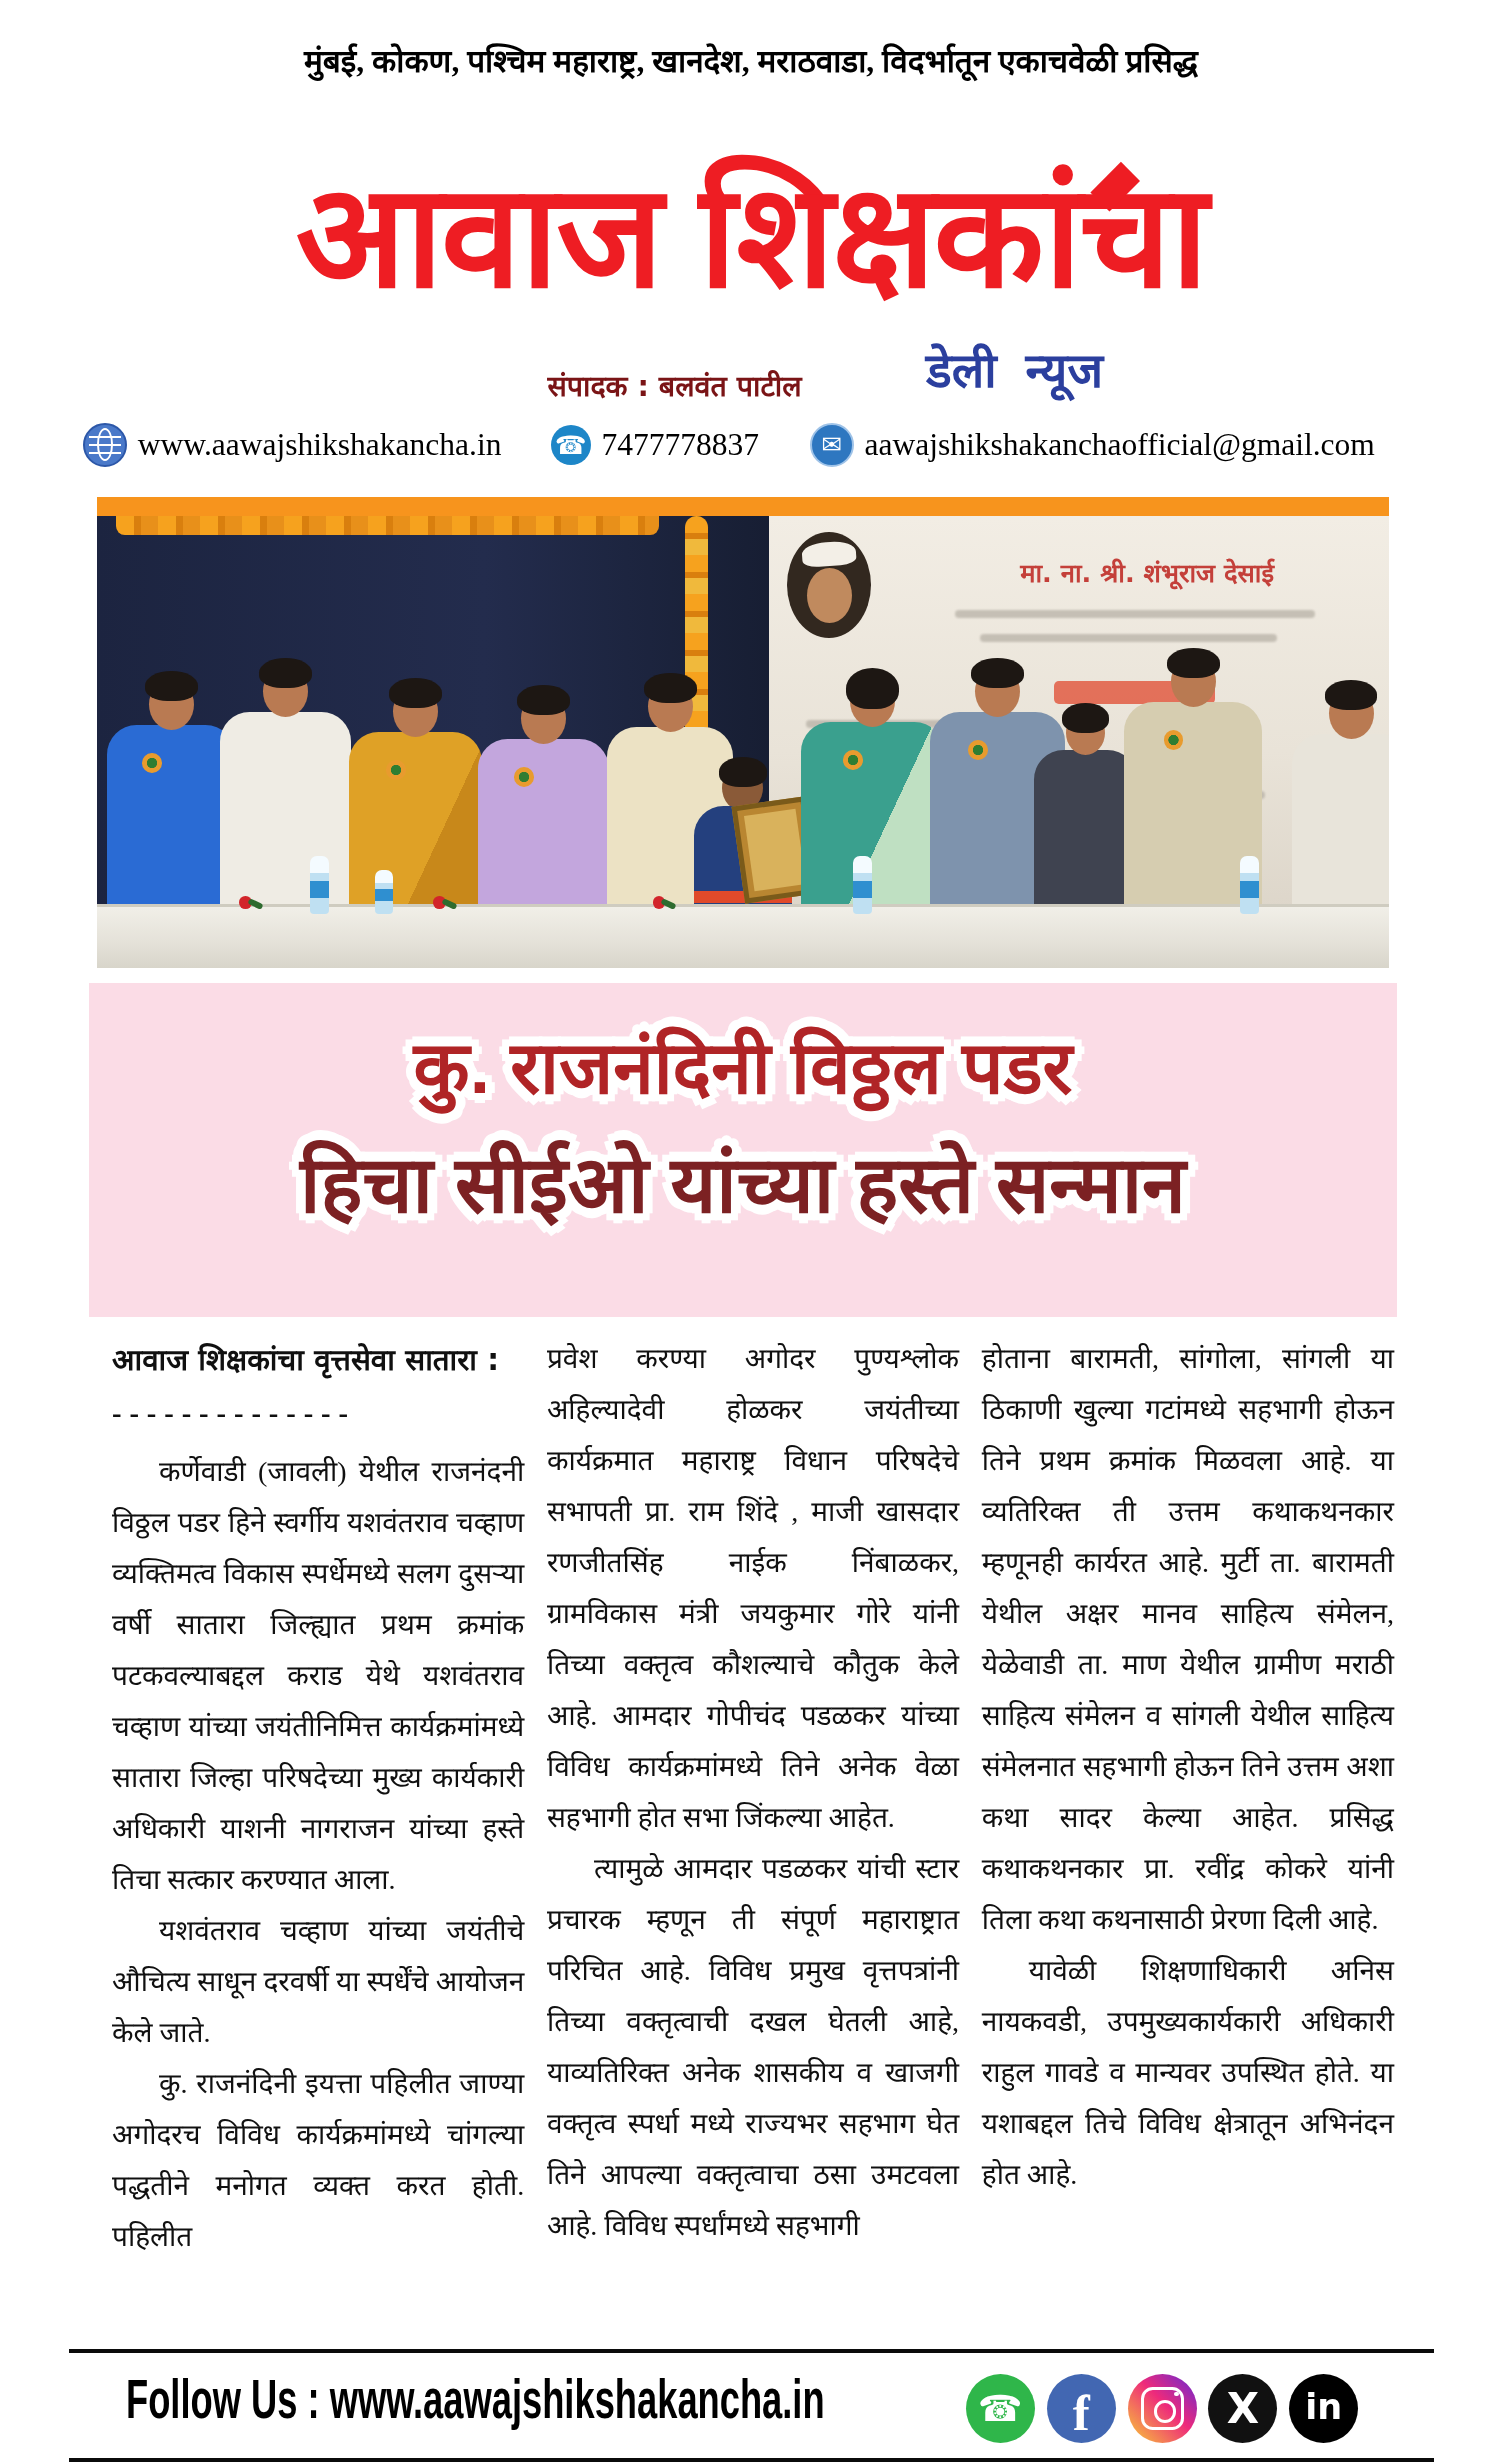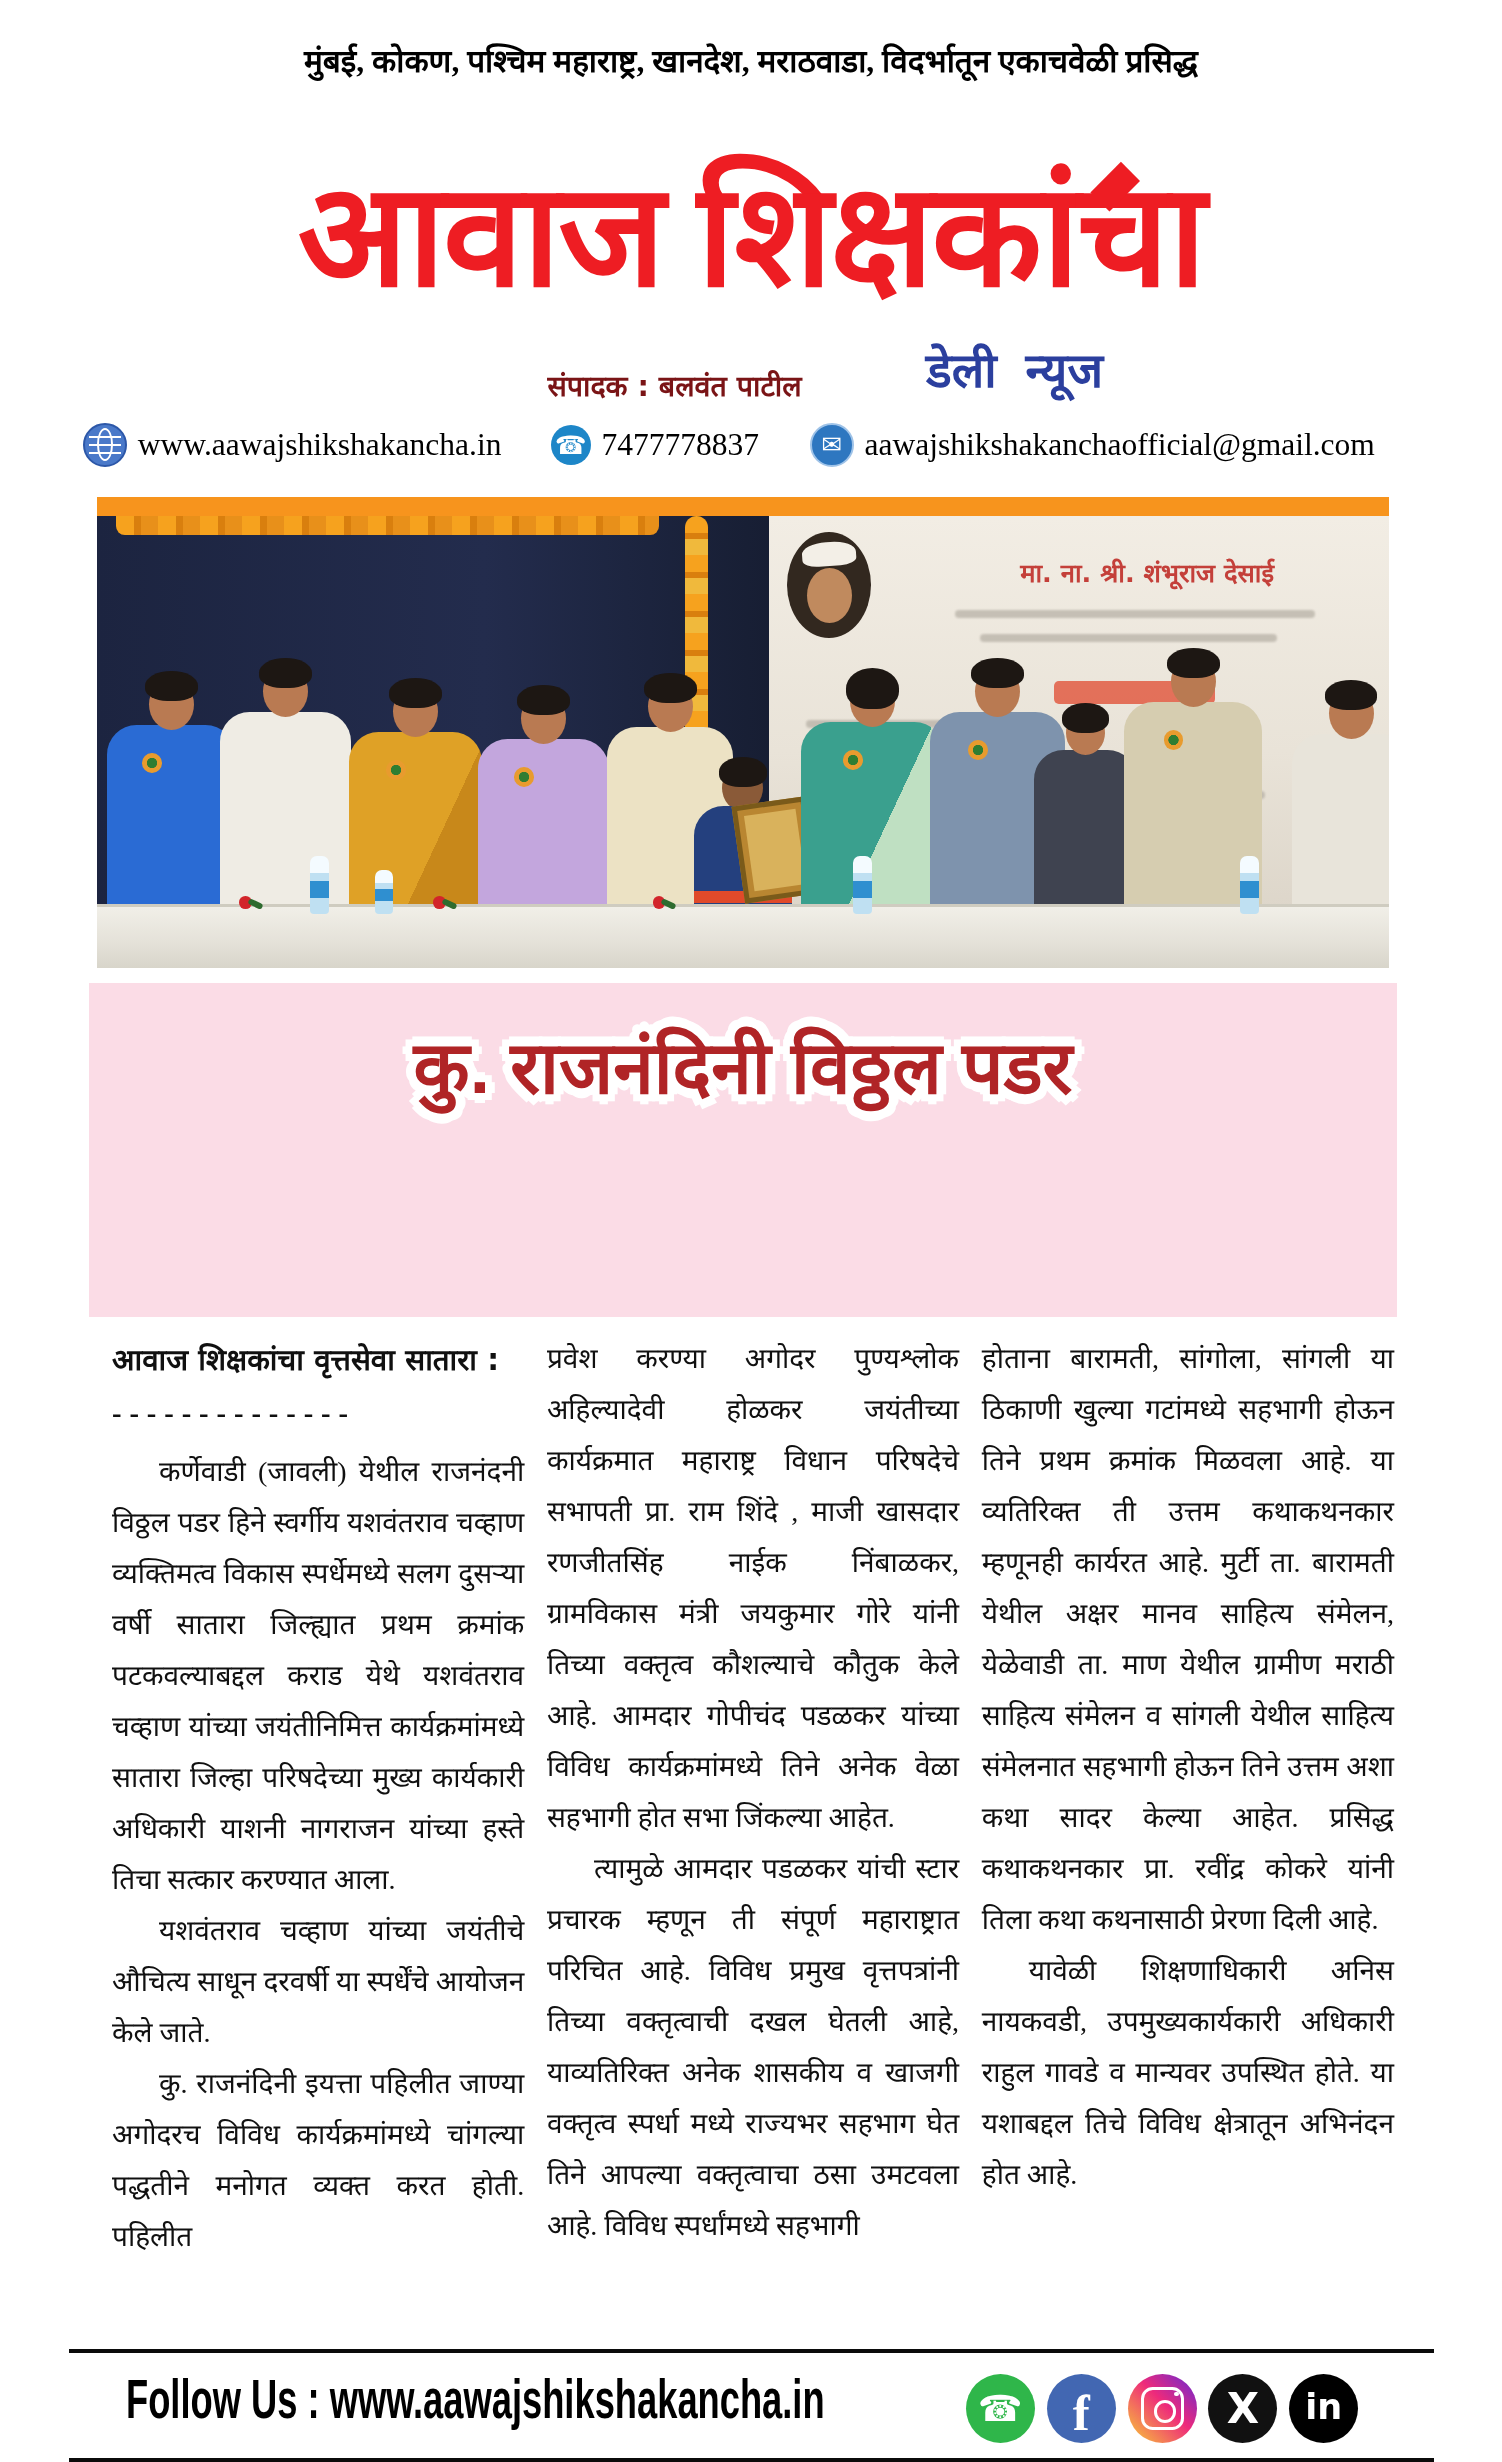--- a/index.html
+++ b/index.html
@@ -7,21 +7,21 @@
         font-family:"Liberation Serif","DejaVu Serif",serif;}
 
   
   .tagline{position:absolute;top:38px;left:0;width:100%;text-align:center;
            font-size:31.5px;font-weight:700;color:#000;
            font-family:"Liberation Serif","DejaVu Serif",serif;}
 
   
   .masthead{position:absolute;top:133px;left:0;width:100%;text-align:center;
             font-size:144px;font-weight:800;color:#ee1d23;line-height:1.45;
-            font-family:Liberation Serif, serif;letter-spacing:-2px;}
+            font-family:Liberation Sans, sans-serif;letter-spacing:-2px;}
   .mast-diamond{position:absolute;left:1102px;top:173px;width:26.6px;height:26.6px;
                 background:#ee1d23;transform:rotate(45deg) scaleY(1.6);}
   .editor-line{position:absolute;top:365px;left:433px;width:483px;text-align:center;
                font-size:28.6px;font-weight:800;color:#7a1416;
                font-family:"DejaVu Sans","Liberation Sans",sans-serif;}
   .edition{position:absolute;top:336px;left:926px;font-size:48px;font-weight:800;color:#2b3f9e;
            font-family:Liberation Mono, monospace;}
 
   
   .contact-row{position:absolute;top:415px;left:83px;width:1337px;height:59px;
@@ -257,20 +257,21 @@
     <span class="bottle" style="left:21.5%;height:44px;"></span>
     <span class="bottle" style="left:58.5%;"></span>
     <span class="bottle" style="left:88.5%;"></span>
     <span class="rose" style="left:11%;"></span>
     <span class="rose" style="left:26%;"></span>
     <span class="rose" style="left:43%;"></span>
   </div>
 
   <div class="headline-band">
     <div class="hl hl1">कु. राजनंदिनी विठ्ठल पडर</div>
+    <div class="hl hl2">हिचा सीईओ यांच्या हस्ते सन्मान</div>
   </div>
 
   <div class="article">
     <div class="col">
       <div class="lead">आवाज शिक्षकांचा वृत्तसेवा सातारा :</div>
       <div class="dashes">--------------</div>
       <p>कर्णेवाडी (जावली) येथील राजनंदनी विठ्ठल पडर हिने स्वर्गीय यशवंतराव चव्हाण व्यक्तिमत्व विकास स्पर्धेमध्ये सलग दुसऱ्या वर्षी सातारा जिल्ह्यात प्रथम क्रमांक पटकवल्याबद्दल कराड येथे यशवंतराव चव्हाण यांच्या जयंतीनिमित्त कार्यक्रमांमध्ये सातारा जिल्हा परिषदेच्या मुख्य कार्यकारी अधिकारी याशनी नागराजन यांच्या हस्ते तिचा सत्कार करण्यात आला.</p>
       <p>यशवंतराव चव्हाण यांच्या जयंतीचे औचित्य साधून दरवर्षी या स्पर्धेंचे आयोजन केले जाते.</p>
       <p>कु. राजनंदिनी इयत्ता पहिलीत जाण्या अगोदरच विविध कार्यक्रमांमध्ये चांगल्या पद्धतीने मनोगत व्यक्त करत होती. पहिलीत</p>
     </div>

